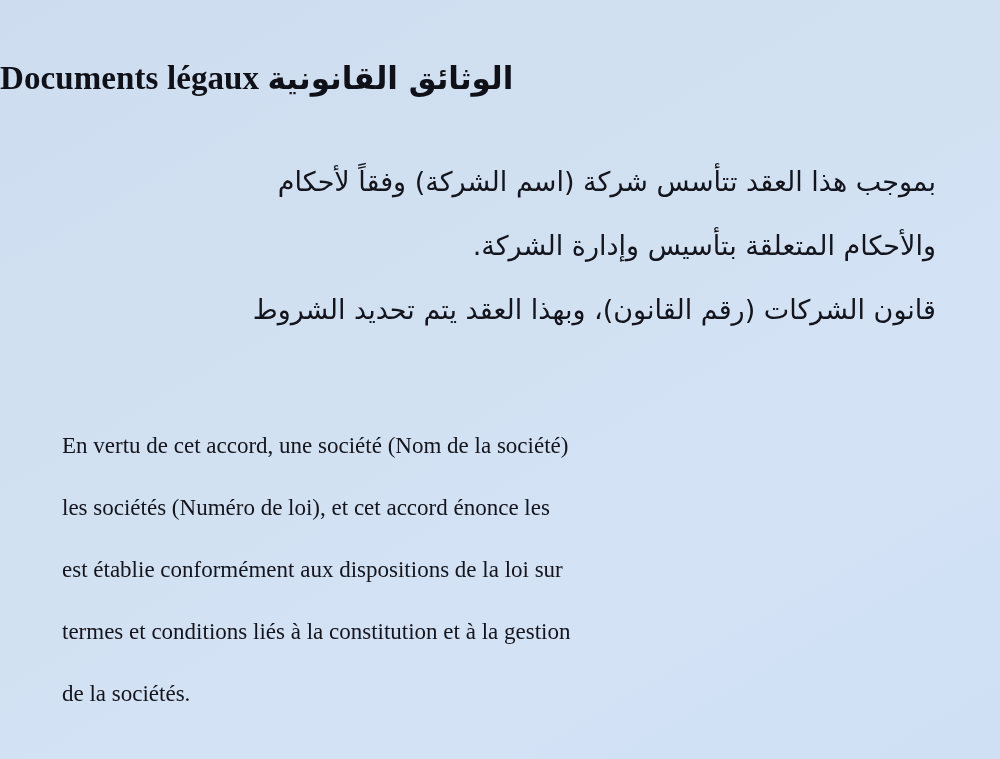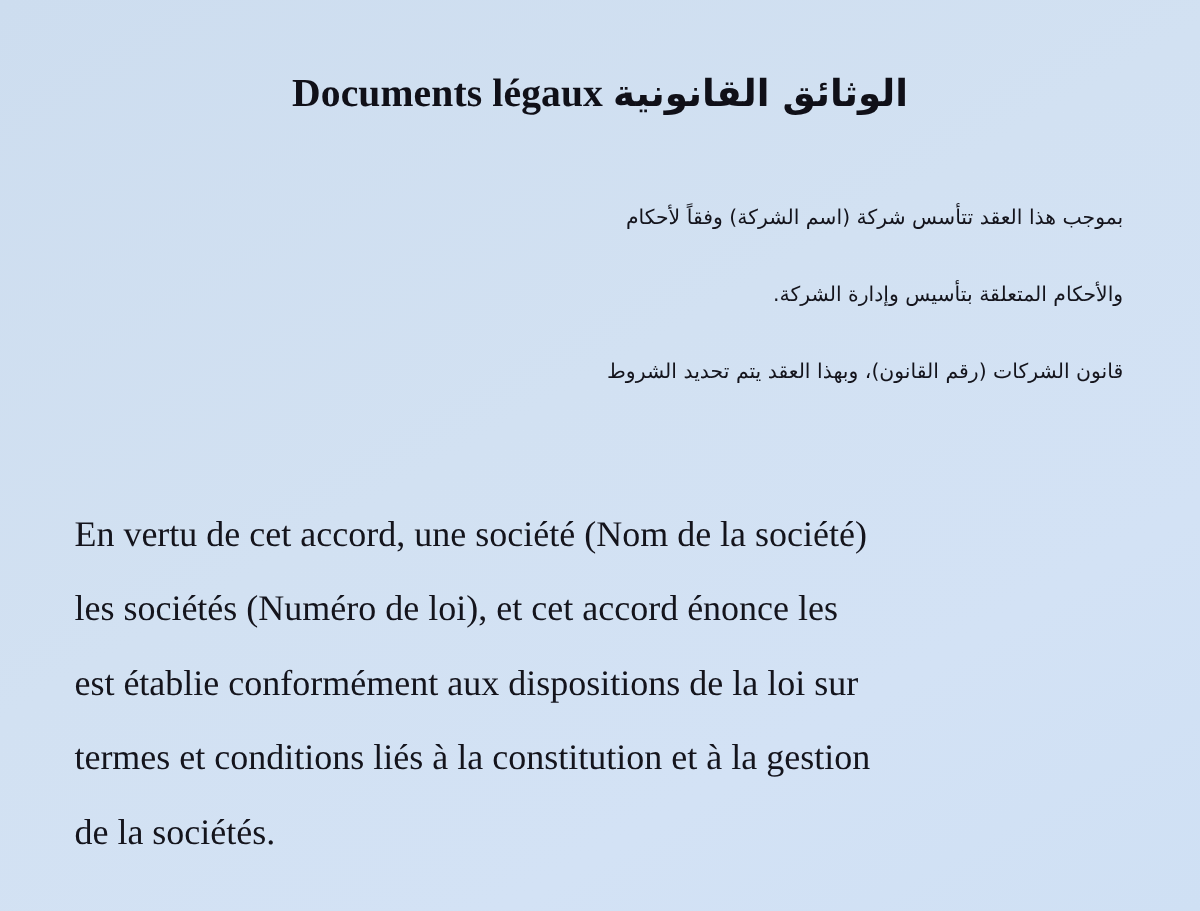--- a/index.html
+++ b/index.html
@@ -24,21 +24,21 @@
     background: linear-gradient(150deg, #cdddef 0%, #d2e1f2 45%, #d3e2f5 75%, #cfe0f4 100%);
     padding: 0;
   }
 
   
   .slide-title {
     position: absolute;
     top: 36px;
     left: 0;
     width: 1000px;
-    text-align: center;
+    text-align: left;
     font-family: "Liberation Serif", "DejaVu Serif", serif;
     font-weight: bold;
     font-size: 33px;
     line-height: 1.25;
     color: #101018;
     letter-spacing: 0.1px;
     white-space: nowrap;
   }
 
   .slide-title .title-fr {
@@ -56,40 +56,40 @@
 
   
   .block-ar {
     position: absolute;
     top: 150px;
     right: 64px;
     width: 872px;
     direction: rtl;
     text-align: right;
     font-family: "DejaVu Sans", "Liberation Sans", sans-serif;
-    font-size: 17px;
+    font-size: 27px;
     line-height: 64px;
     color: #14141c;
   }
 
   .block-ar .ln {
     display: block;
     white-space: nowrap;
   }
 
   
   .block-fr {
     position: absolute;
     top: 415px;
     left: 62px;
     width: 890px;
     direction: ltr;
     text-align: left;
     font-family: "Liberation Serif", "DejaVu Serif", serif;
-    font-size: 30px;
+    font-size: 23px;
     line-height: 62px;
     color: #14141c;
   }
 
   .block-fr .ln {
     display: block;
     white-space: nowrap;
   }
 </style>
 </head>

